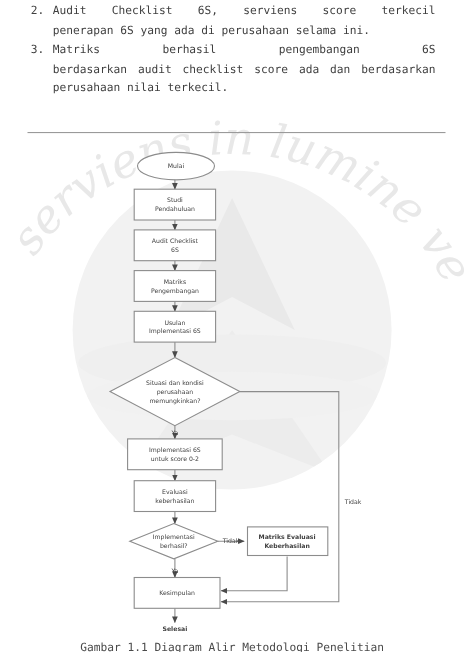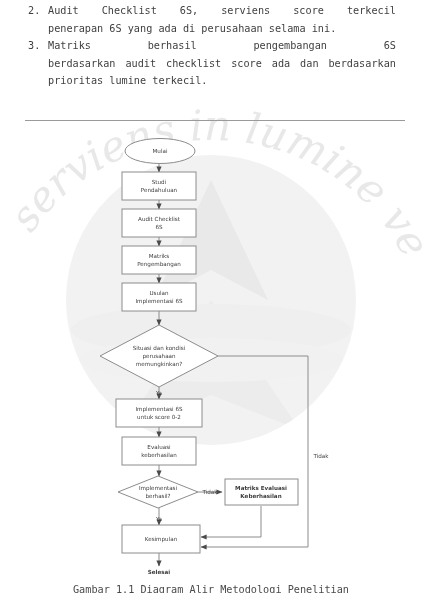--- a/index.html
+++ b/index.html
@@ -88,21 +88,21 @@
       </div>
       <div class="ln just">
         <span>berdasarkan</span>
         <span>audit</span>
         <span>checklist</span>
         <span>score</span>
         <span>ada</span>
         <span>dan</span>
         <span>berdasarkan</span>
       </div>
-      <div class="ln">prioritas lumine terkecil.</div>
+      <div class="ln">perusahaan nilai terkecil.</div>
     </div>
   </div>
 
 </div>
 
 <div class="hr"></div>
 
 <svg id="flow" viewBox="0 125 422 450" xmlns="http://www.w3.org/2000/svg">
   <defs>
     <marker id="ah" markerWidth="7" markerHeight="7" refX="5.6" refY="2.6" orient="auto" markerUnits="userSpaceOnUse">

